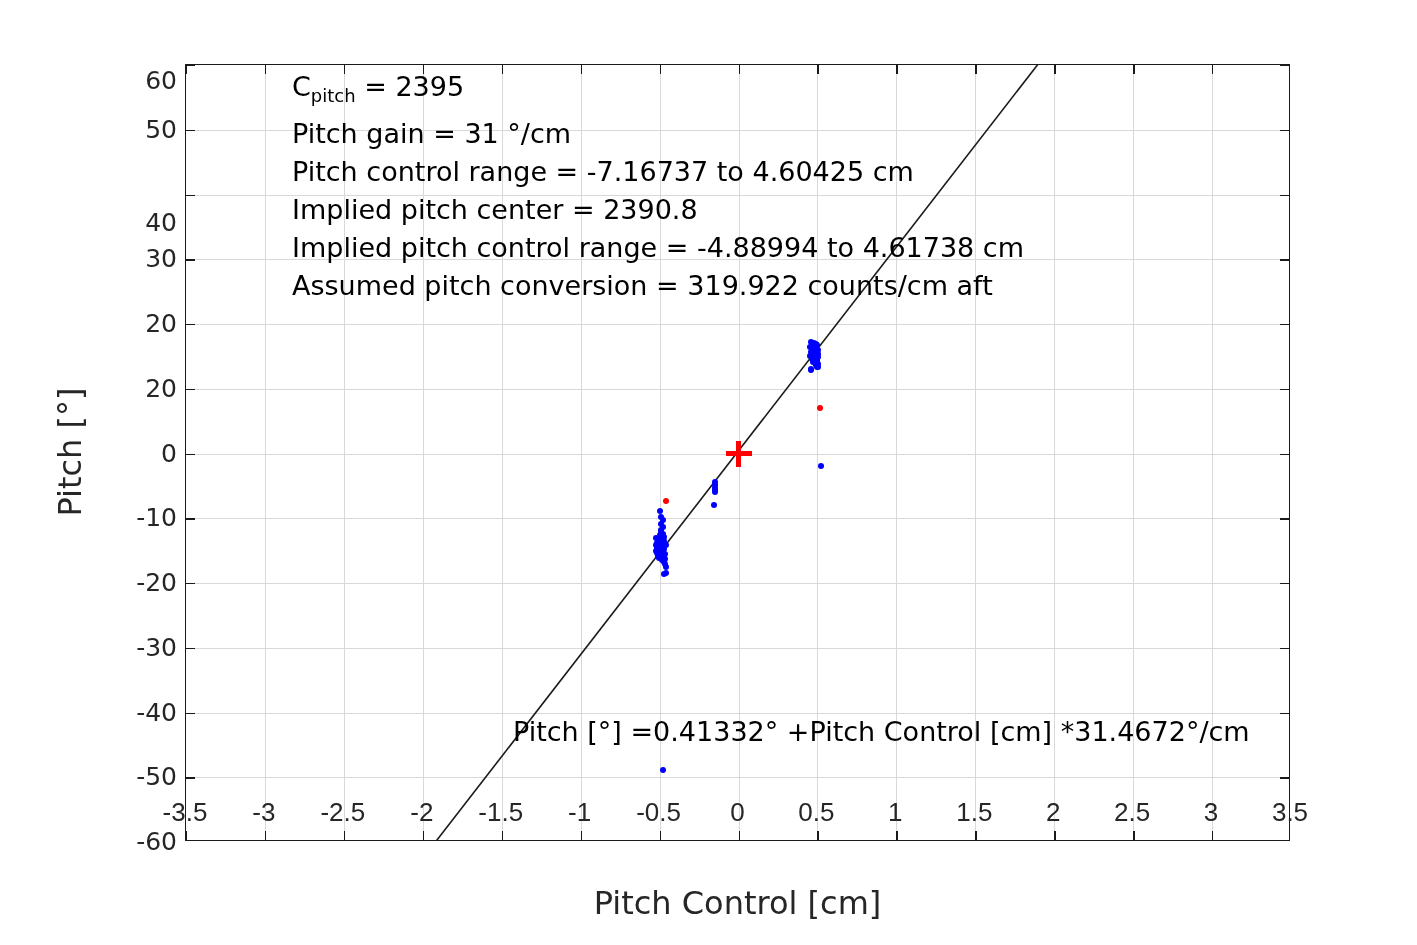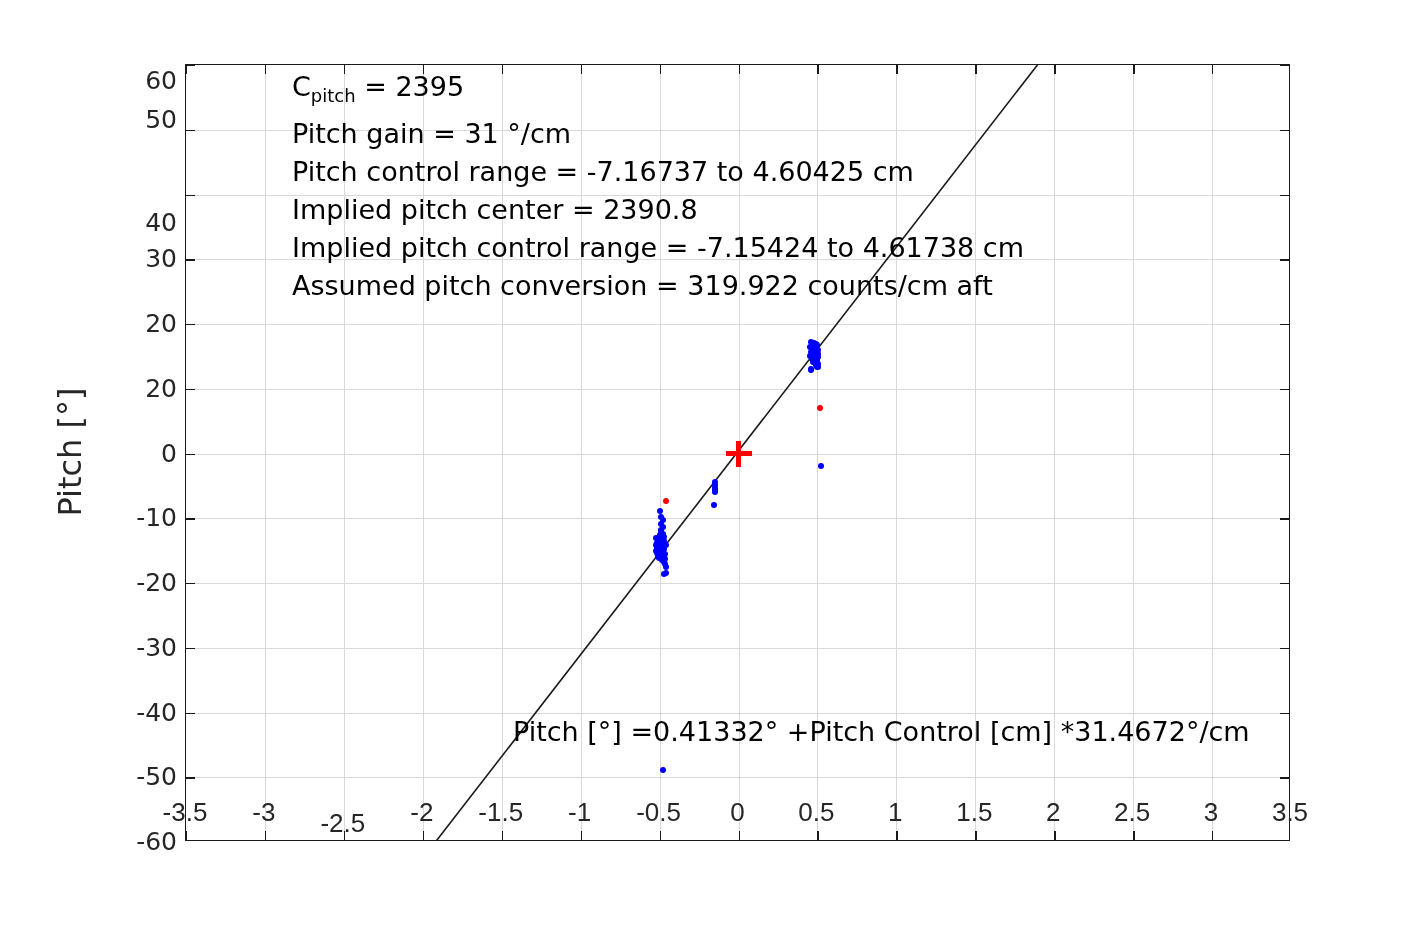--- a/index.html
+++ b/index.html
@@ -379,45 +379,46 @@
           <div class="v"></div>
         </div>
       </div>
   </div>
 
   <div id="annotation">
     <div><span>C</span><span class="sub">pitch</span><span> = 2395</span></div>
     <div>Pitch gain = 31 °/cm</div>
     <div>Pitch control range = -7.16737 to 4.60425 cm</div>
     <div>Implied pitch center = 2390.8</div>
-    <div>Implied pitch control range = -7.15424 to 4.61738 cm</div>
+    <div>Implied pitch control range = -4.88994 to 4.61738 cm</div>
     <div>Assumed pitch conversion = 319.922 counts/cm aft</div>
   </div>
 
   <div id="eqn-text">Pitch [°] =0.41332° +Pitch Control [cm] *31.4672°/cm</div>
 
+  <div id="xlabel">Pitch Control [cm]</div>
   <div id="ylabel">Pitch [°]</div>
 
 <div class="xticklabel" style="left: 185px;">-3.5</div>
     <div class="xticklabel" style="left: 263.929px;">-3</div>
-    <div class="xticklabel" style="left: 342.857px; margin-top: 11px;">-2.5</div>
+    <div class="xticklabel" style="left: 342.857px;">-2.5</div>
     <div class="xticklabel" style="left: 421.786px;">-2</div>
     <div class="xticklabel" style="left: 500.714px;">-1.5</div>
     <div class="xticklabel" style="left: 579.643px;">-1</div>
     <div class="xticklabel" style="left: 658.571px;">-0.5</div>
     <div class="xticklabel" style="left: 737.5px;">0</div>
     <div class="xticklabel" style="left: 816.429px;">0.5</div>
     <div class="xticklabel" style="left: 895.357px;">1</div>
     <div class="xticklabel" style="left: 974.286px;">1.5</div>
     <div class="xticklabel" style="left: 1053.21px;">2</div>
     <div class="xticklabel" style="left: 1132.14px;">2.5</div>
     <div class="xticklabel" style="left: 1211.07px;">3</div>
     <div class="xticklabel" style="left: 1290px;">3.5</div>
     <div class="yticklabel" style="top: 64px; margin-top: 16px;">60</div>
-    <div class="yticklabel" style="top: 119px;">50</div>
+    <div class="yticklabel" style="top: 129px;">50</div>
     <div class="yticklabel" style="top: 193.5px; margin-top: 28px;">40</div>
     <div class="yticklabel" style="top: 258.25px;">30</div>
     <div class="yticklabel" style="top: 323px;">20</div>
     <div class="yticklabel" style="top: 387.75px;">20</div>
     <div class="yticklabel" style="top: 452.5px;">0</div>
     <div class="yticklabel" style="top: 517.25px;">-10</div>
     <div class="yticklabel" style="top: 582px;">-20</div>
     <div class="yticklabel" style="top: 646.75px;">-30</div>
     <div class="yticklabel" style="top: 711.5px;">-40</div>
     <div class="yticklabel" style="top: 776.25px;">-50</div>

